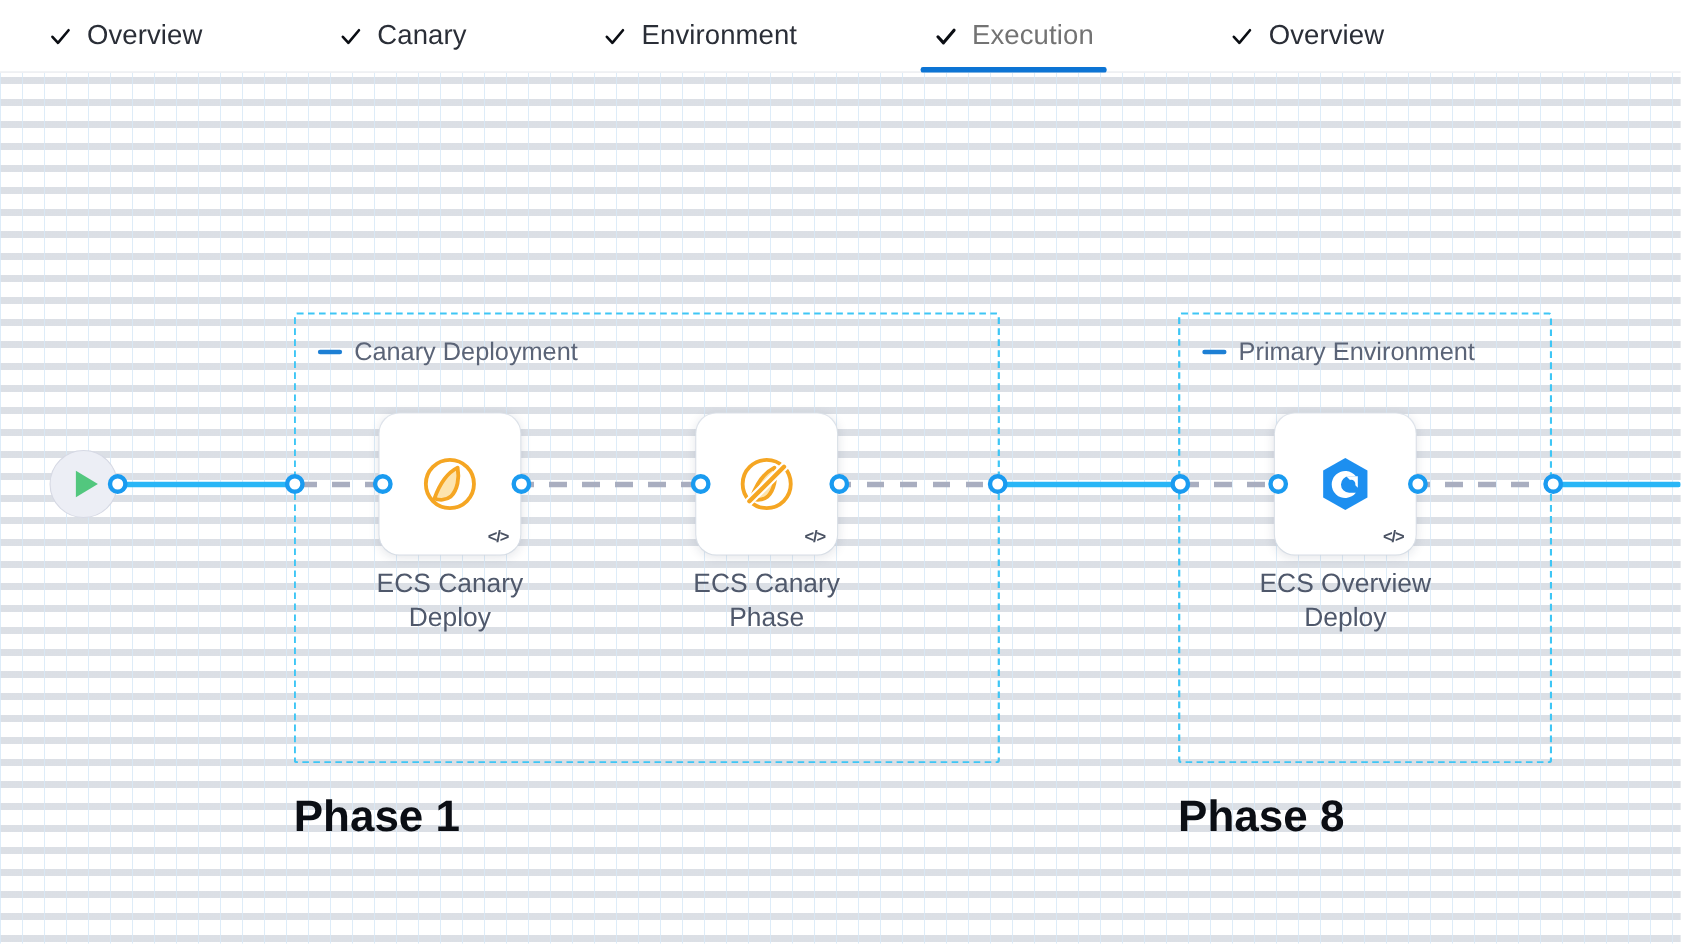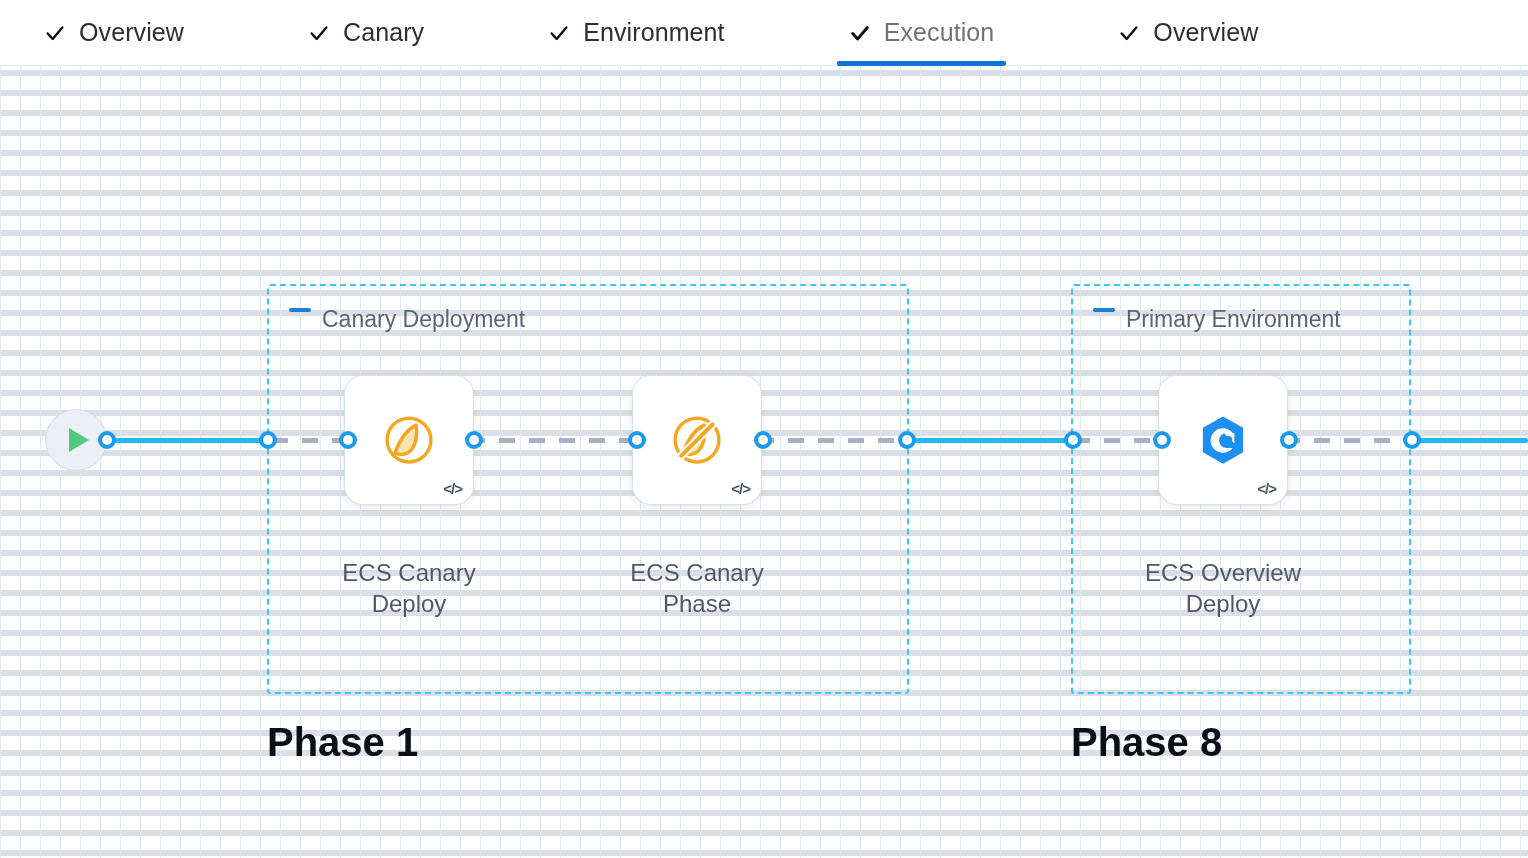--- a/index.html
+++ b/index.html
@@ -94,21 +94,21 @@
     position: absolute;
     border: 2px dashed #3ec6f5;
     border-radius: 3px;
     background: transparent;
   }
   .group-header {
     position: absolute;
     top: 22px;
     left: 20px;
     display: flex;
-    align-items: flex-start;
+    align-items: center;
     gap: 11px;
     background: transparent;
   }
   .collapse-icon {
     display: inline-block;
     width: 22px;
     height: 4px;
     background: #1d7fd4;
     border-radius: 2px;
     flex: 0 0 auto;
@@ -160,21 +160,20 @@
   .node-label {
     position: absolute;
     top: 140px;
     left: 50%;
     transform: translateX(-50%);
     width: 210px;
     text-align: center;
     font-size: 24px;
     line-height: 1.28;
     color: #4f586b;
-    margin-top: 42px;
   }
 
   
   .start-node {
     position: absolute;
     width: 62px; height: 62px;
     border-radius: 50%;
     background: #eceef5;
     border: 1px solid #d6d9e4;
     display: flex; align-items: center; justify-content: center;

